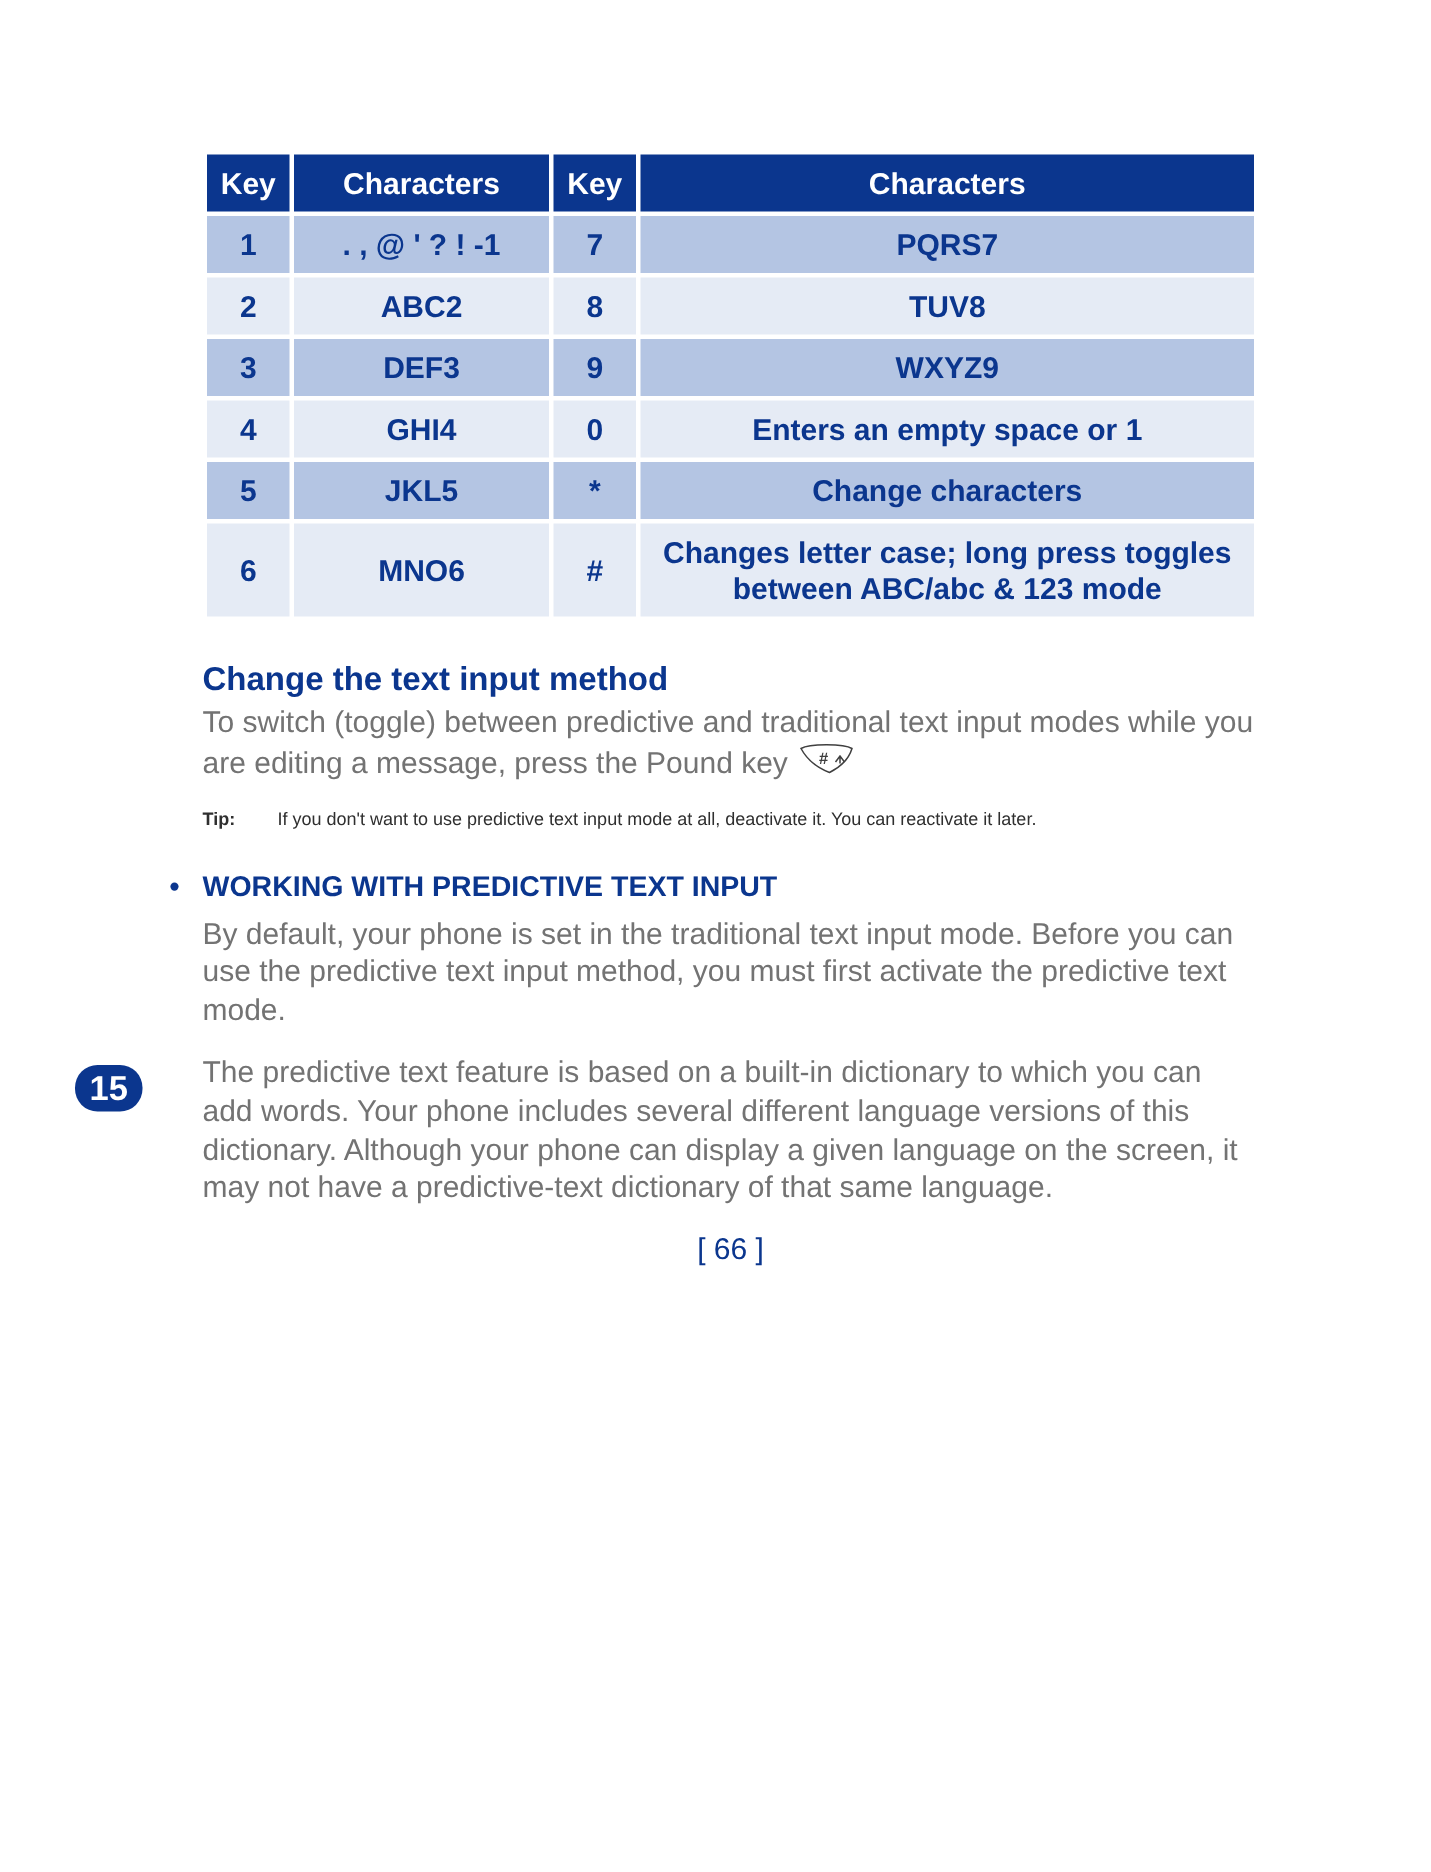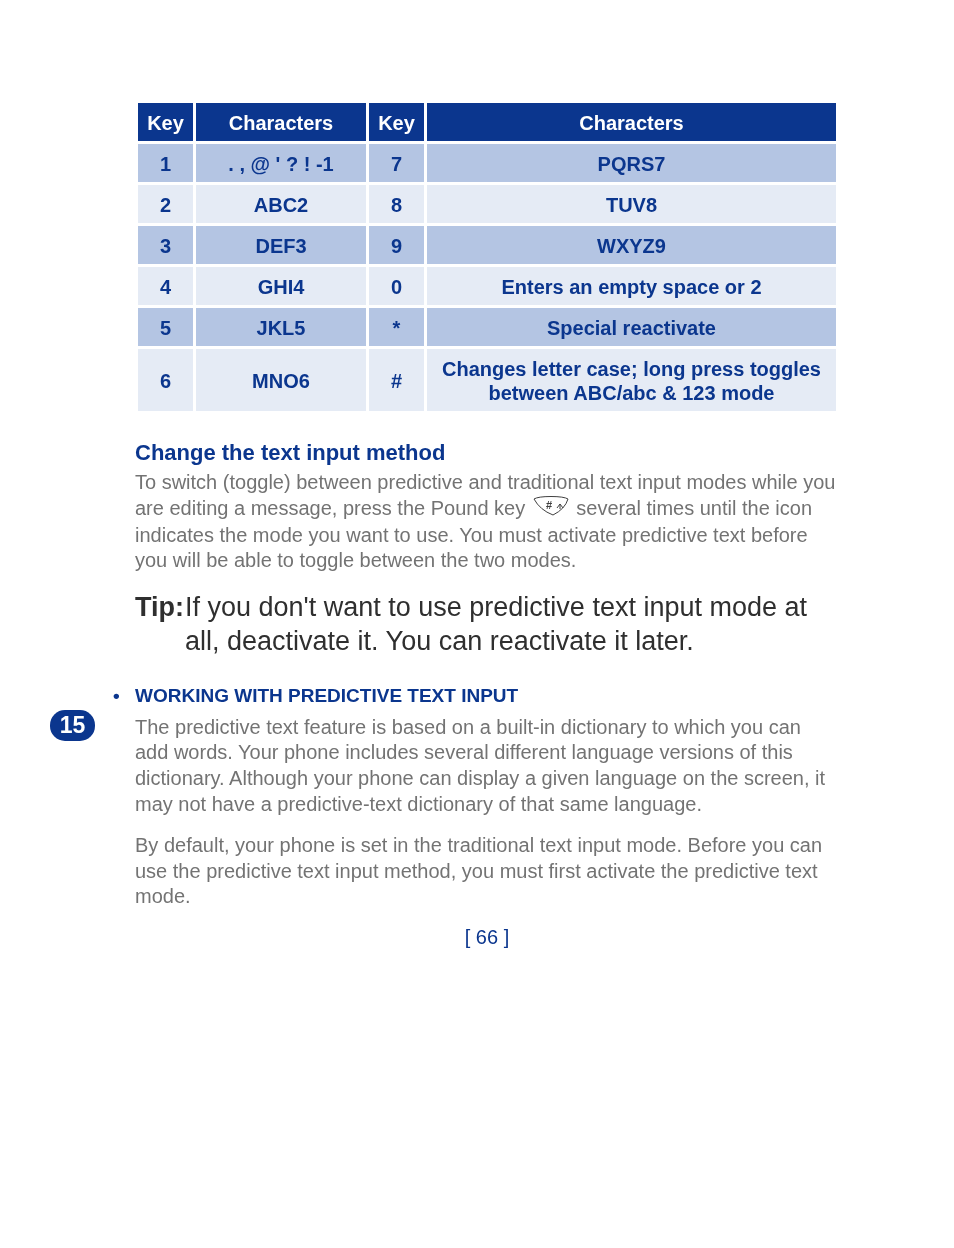--- a/index.html
+++ b/index.html
@@ -67,21 +67,21 @@
     left: -22px;
   }
   p.body {
     font-size: 20px;
     line-height: 1.28;
     margin: 0 0 16px 0;
     color: #737373;
   }
   .tip-block {
     display: flex;
-    font-size: 27px;
+    font-size: 12px;
     line-height: 1.28;
     margin: 14px 0 24px 0;
   }
   .tip-label { font-weight: 700; width: 50px; flex: 0 0 auto; }
   .tip-text { flex: 1 1 auto; }
 
   
   .keycap {
     display: inline-block;
     vertical-align: middle;
@@ -147,27 +147,27 @@
     <tr class="row-dark">
       <td>3</td>
       <td>DEF3</td>
       <td>9</td>
       <td>WXYZ9</td>
     </tr>
     <tr class="row-light">
       <td>4</td>
       <td>GHI4</td>
       <td>0</td>
-      <td>Enters an empty space or 2</td>
+      <td>Enters an empty space or 1</td>
     </tr>
     <tr class="row-dark">
       <td>5</td>
       <td>JKL5</td>
       <td>*</td>
-      <td>Special reactivate</td>
+      <td>Change characters</td>
     </tr>
     <tr class="row-light">
       <td>6</td>
       <td>MNO6</td>
       <td>#</td>
       <td>Changes letter case; long press toggles between ABC/abc &amp; 123 mode</td>
     </tr>
   </tbody>
     </table>
 
@@ -175,27 +175,26 @@
 
   <p class="body">
     <span>To switch (toggle) between predictive and traditional text input modes while you are editing a message, press the Pound key </span>
     <span class="keycap">
       <svg width="36" height="20" viewBox="0 0 36 20">
         <path d="M1 3 Q5 0.5 18 0.5 Q31 0.5 35 3 Q32 13 20 19 Q7 14 1 3 Z" fill="#fff" stroke="#404040" stroke-width="1"></path>
         <text x="13" y="13" font-size="11" font-weight="700" fill="#404040">#</text>
         <path d="M24 12 L27 8 L30 12 M27 8 L27 13" fill="none" stroke="#404040" stroke-width="1"></path>
       </svg>
     </span>
-    <span> several times until the icon indicates the mode you want to use. You must activate predictive text before you will be able to toggle between the two modes.</span>
   </p>
 
   <div class="tip-block">
     <div class="tip-label">Tip:</div>
     <div class="tip-text">If you don't want to use predictive text input mode at all, deactivate it. You can reactivate it later.</div>
   </div>
 
   <h2 class="main-section">WORKING WITH PREDICTIVE TEXT INPUT</h2>
 
+  <p class="body">By default, your phone is set in the traditional text input mode. Before you can use the predictive text input method, you must first activate the predictive text mode.</p>
   <p class="body">The predictive text feature is based on a built-in dictionary to which you can add words. Your phone includes several different language versions of this dictionary. Although your phone can display a given language on the screen, it may not have a predictive-text dictionary of that same language.</p>
-  <p class="body">By default, your phone is set in the traditional text input mode. Before you can use the predictive text input method, you must first activate the predictive text mode.</p>
 
   <div class="pagenum">[ 66 ]</div>
 </div>
 
 </body></html>

